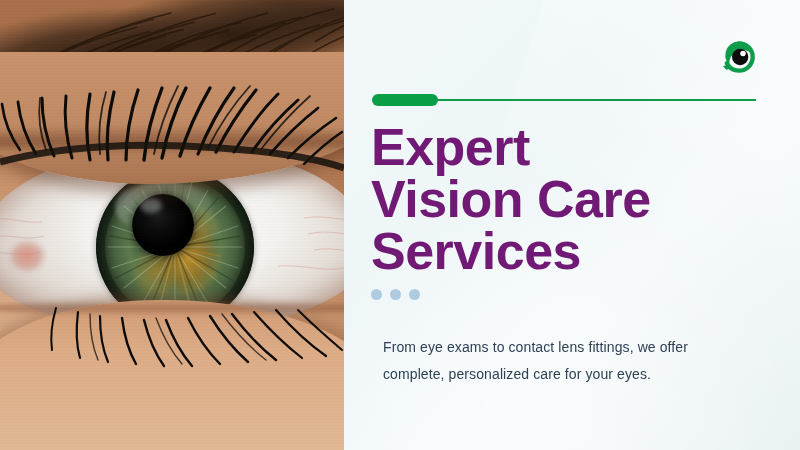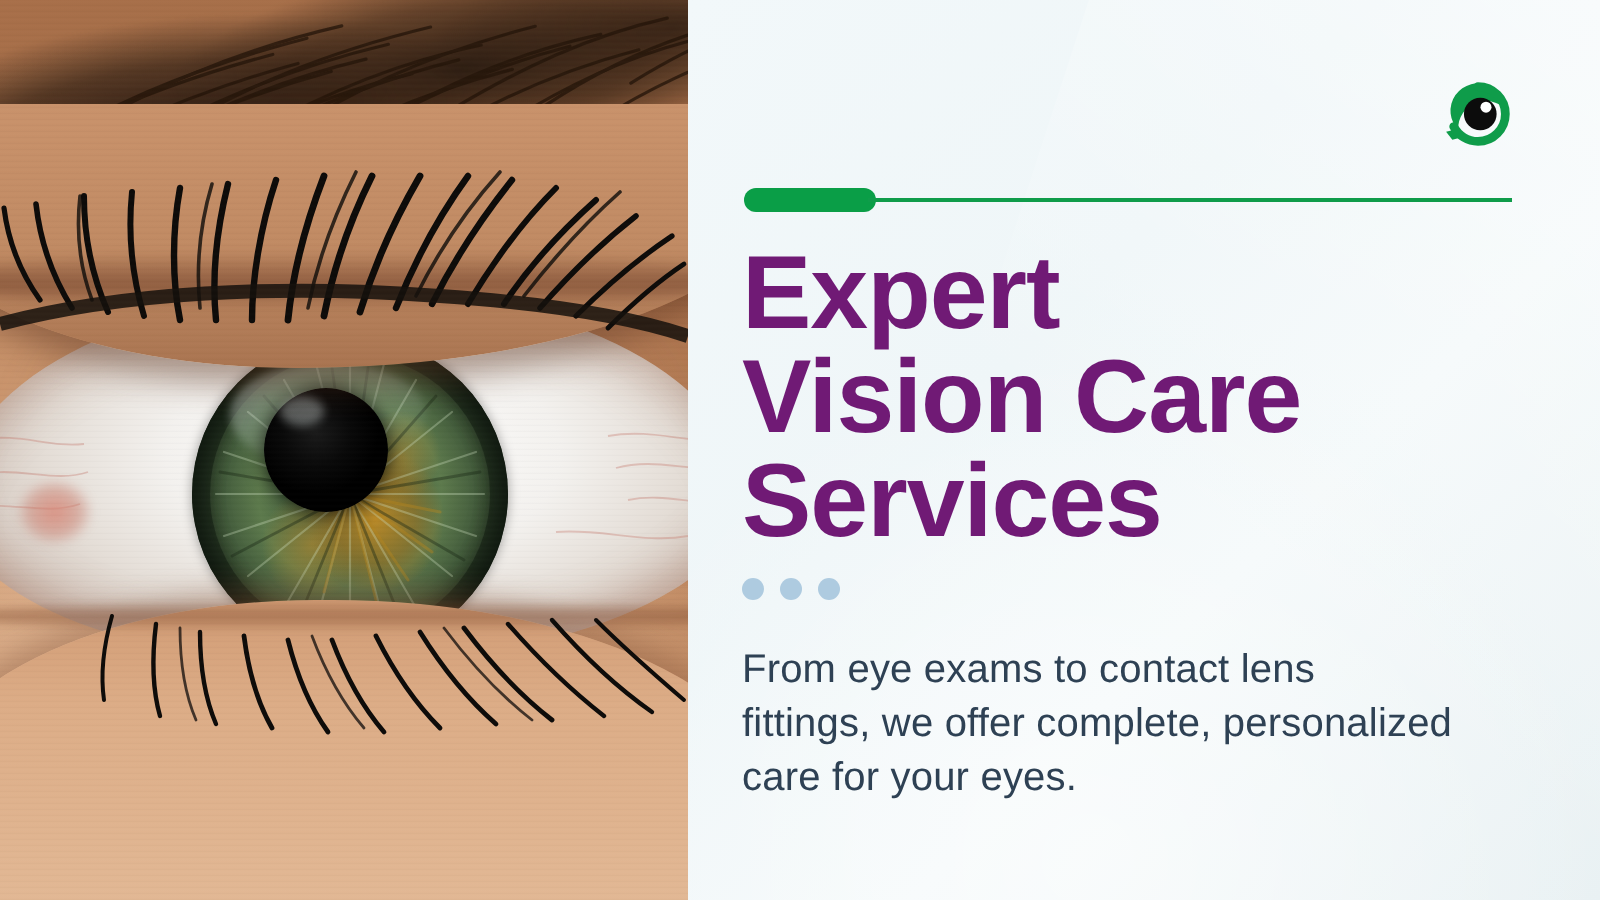--- a/index.html
+++ b/index.html
@@ -290,22 +290,22 @@
     width: 11px; height: 11px;
     border-radius: 50%;
     background: #aecbe0;
   }
 
   
   .subcopy {
     position: absolute;
     left: 371px; top: 322px;
     width: 356px;
-    margin: 0;
-    font-size: 20px;
+    margin: 12px;
+    font-size: 14px;
     line-height: 27px;
     color: #2e4154;
     letter-spacing: 0.1px;
   }
 </style>
 </head>
 <body>
 
 <div class="banner">
 

